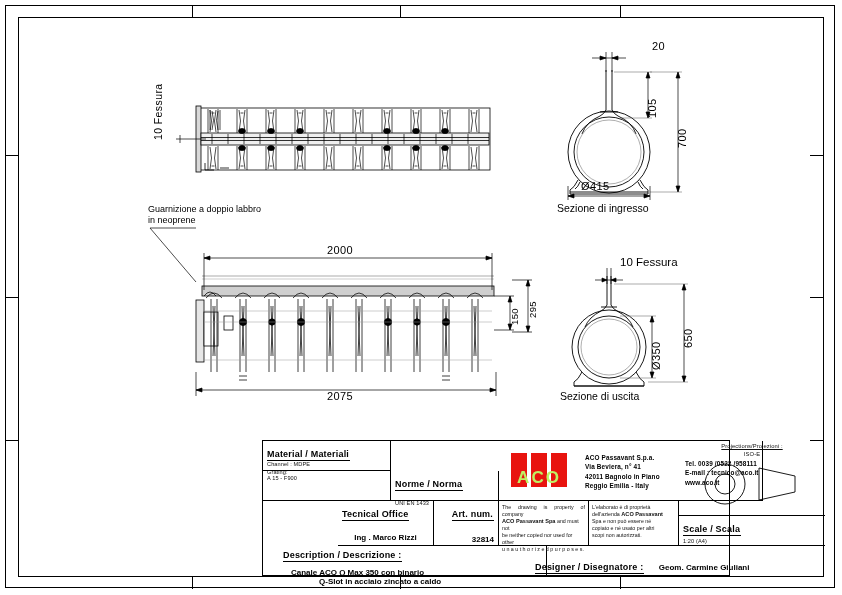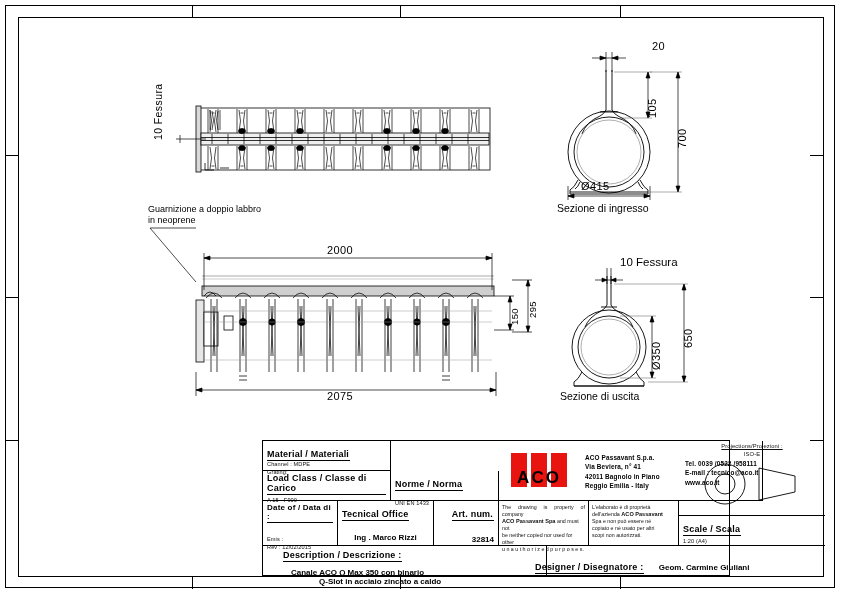--- a/index.html
+++ b/index.html
@@ -32,21 +32,21 @@
   .sub{font-size:5.6px;letter-spacing:.1px;line-height:7.5px;color:#111;}
   .val{font-size:8px;font-weight:bold;}
   .legal{font-size:5.3px;line-height:7px;color:#111;}
   .legal b{font-size:5.6px;}
   .just{text-align:justify;}
 
   
   .logo{position:absolute;width:56px;height:34px;background:#e8140f;}
   .logo .bar{position:absolute;top:0;width:3.5px;height:34px;background:#fff;}
   .logo .letters{position:absolute;left:0;top:15px;width:56px;height:19px;
-       color:#000000;font-size:17px;font-weight:bold;letter-spacing:2px;
+       color:#bef264;font-size:17px;font-weight:bold;letter-spacing:2px;
        text-align:center;line-height:19px;font-family:"Liberation Sans",sans-serif;}
 </style>
 </head>
 <body>
 
 <div class="sheet">
 
   <div class="outer-frame"></div>
   <div class="inner-frame"></div>
 
@@ -407,33 +407,27 @@
 
   <div class="tb">
 
     <div class="cell" style="left:0;top:0;width:128px;height:30px;padding:2px 4px;">
       <span class="hd">Material / Materiali</span>
       <div class="sub">Channel : MDPE</div>
       <div class="sub">Grating:</div>
     </div>
 
     <div class="cell" style="left:0;top:30px;width:128px;height:30px;padding:2px 4px;">
-      <span class="hd">Load Class / Classe di Carico</span>
       <div class="sub" style="margin-top:2px;">A 15 - F900</div>
     </div>
     <div class="cell" style="left:128px;top:30px;width:108px;height:30px;padding:2px 4px;">
       <span class="hd">Norme / Norma</span>
       <div class="sub" style="margin-top:9px;">UNI EN 1433</div>
     </div>
 
-    <div class="cell" style="left:0;top:60px;width:75px;height:45px;padding:2px 4px;">
-      <span class="hd" style="font-size:8px;">Date of / Data di :</span>
-      <div class="sub" style="margin-top:13px;">Emis :</div>
-      <div class="sub">Rev : 12/02/2015</div>
-    </div>
     <div class="cell" style="left:75px;top:60px;width:96px;height:45px;padding:2px 4px;">
       <span class="hd">Tecnical Office</span>
       <div class="val" style="margin-top:12px;text-align:center;">Ing . Marco Rizzi</div>
     </div>
     <div class="cell" style="left:171px;top:60px;width:65px;height:45px;padding:2px 4px;text-align:right;">
       <span class="hd">Art. num.</span>
       <div class="val" style="margin-top:14px;">32814</div>
     </div>
 
     <div class="cell" style="left:16px;top:105px;width:268px;height:31px;padding:4px;border-bottom:none;">

